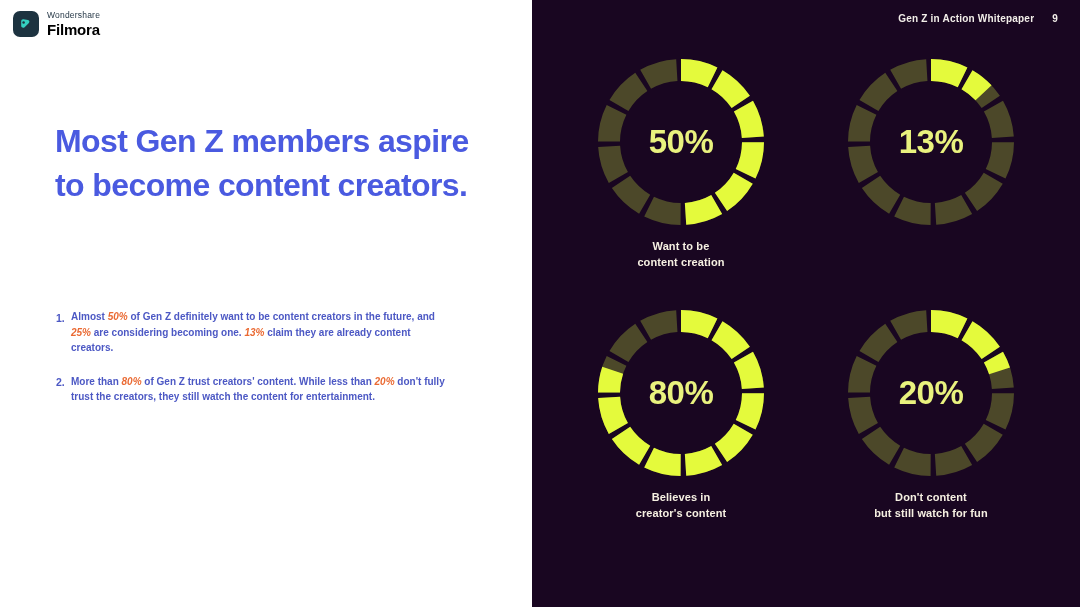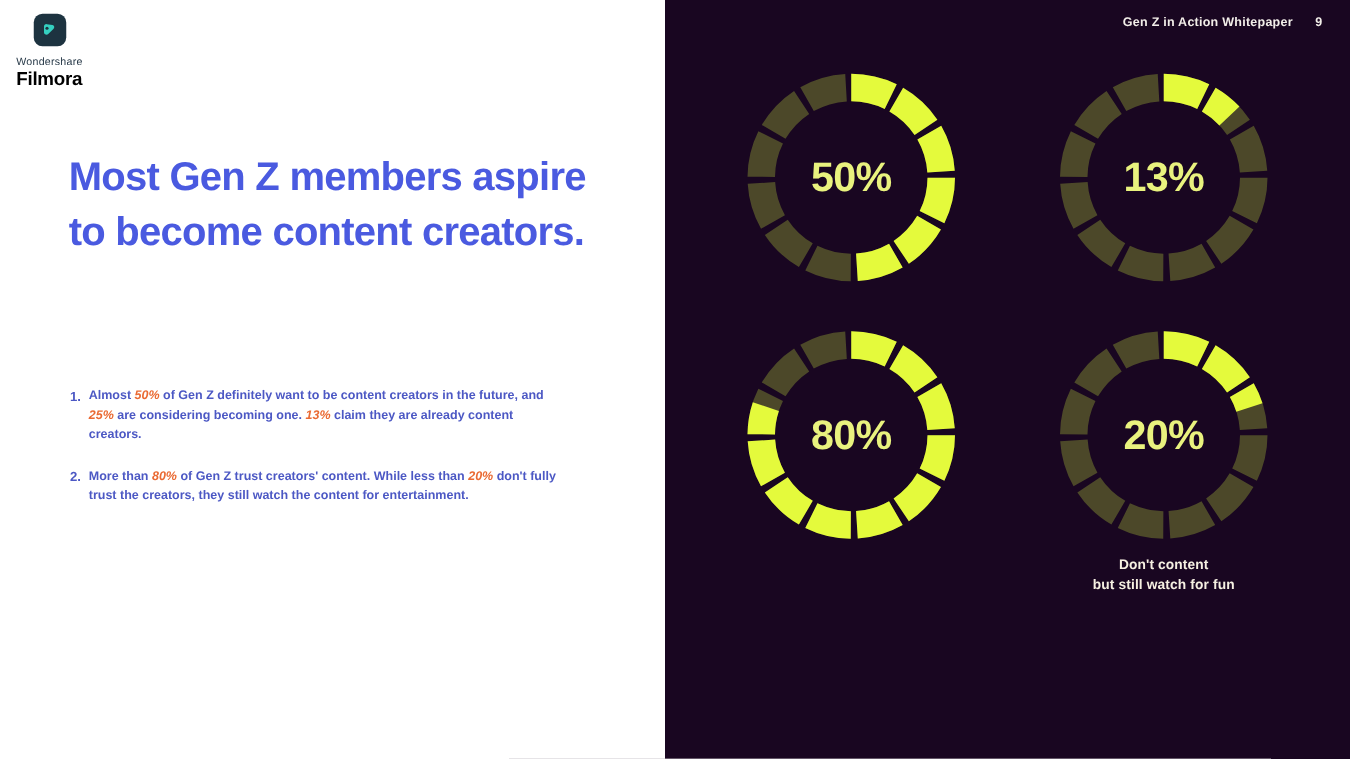--- a/index.html
+++ b/index.html
@@ -9,21 +9,21 @@
     background:#ffffff;
     position:relative;
   }
   .slide { position:absolute; inset:0; display:flex; }
 
   
   .left {
     width:532px; height:607px; background:#ffffff;
     position:relative; flex:0 0 532px;
   }
-  .brand { position:absolute; left:13px; top:11px; display:flex; align-items:center; gap:8px;flex-direction:column; }
+  .brand { position:absolute; left:13px; top:11px; display:flex; align-items:center; gap:8px; }
   .brand-mark {
     width:26px; height:26px; border-radius:7px;
     background:#1d3340; display:flex; align-items:center; justify-content:center;
   }
   .brand-text { display:flex; flex-direction:column; line-height:1; }
   .brand-top { font-size:8.5px; color:#253746; letter-spacing:.2px; margin-bottom:2px; }
   .brand-bottom { font-size:15px; font-weight:bold; color:#000000; letter-spacing:-.2px; }
 
   .headline {
     position:absolute; left:55px; top:120px; width:440px;
@@ -127,20 +127,24 @@
               <circle cx="84" cy="84" r="72" fill="none" stroke="#4c4829" stroke-width="22" stroke-dasharray="32.69911184307752 419.6902302738527" stroke-dashoffset="-376.99111843077515"></circle>
               <circle cx="84" cy="84" r="72" fill="none" stroke="#4c4829" stroke-width="22" stroke-dasharray="32.69911184307752 419.6902302738527" stroke-dashoffset="-414.6902302738527"></circle>
               <circle cx="84" cy="84" r="72" fill="none" stroke="#e4fa3c" stroke-width="22" stroke-dasharray="32.69911184307752 419.6902302738527" stroke-dashoffset="0"></circle>
               <circle cx="84" cy="84" r="72" fill="none" stroke="#e4fa3c" stroke-width="22" stroke-dasharray="32.69911184307752 419.6902302738527" stroke-dashoffset="-37.69911184307752"></circle>
               <circle cx="84" cy="84" r="72" fill="none" stroke="#e4fa3c" stroke-width="22" stroke-dasharray="32.69911184307752 419.6902302738527" stroke-dashoffset="-75.39822368615503"></circle>
               <circle cx="84" cy="84" r="72" fill="none" stroke="#e4fa3c" stroke-width="22" stroke-dasharray="32.69911184307752 419.6902302738527" stroke-dashoffset="-113.09733552923255"></circle>
               <circle cx="84" cy="84" r="72" fill="none" stroke="#e4fa3c" stroke-width="22" stroke-dasharray="32.6991118430775 419.6902302738527" stroke-dashoffset="-150.79644737231007"></circle>
               <circle cx="84" cy="84" r="72" fill="none" stroke="#e4fa3c" stroke-width="22" stroke-dasharray="32.6991118430775 419.6902302738527" stroke-dashoffset="-188.49555921538757"></circle>
             </svg>
             <div class="donut-label">50%</div>
+          </div>
+          <div class="cap">
+            <div>Want to be</div>
+            <div>content creation</div>
           </div>
         </div>
         <div class="chart-cell">
           <div class="donut-wrap">
             <svg viewBox="0 0 168 168">
               <circle cx="84" cy="84" r="72" fill="none" stroke="#4c4829" stroke-width="22" stroke-dasharray="32.69911184307752 419.6902302738527" stroke-dashoffset="0"></circle>
               <circle cx="84" cy="84" r="72" fill="none" stroke="#4c4829" stroke-width="22" stroke-dasharray="32.69911184307752 419.6902302738527" stroke-dashoffset="-37.69911184307752"></circle>
               <circle cx="84" cy="84" r="72" fill="none" stroke="#4c4829" stroke-width="22" stroke-dasharray="32.69911184307752 419.6902302738527" stroke-dashoffset="-75.39822368615503"></circle>
               <circle cx="84" cy="84" r="72" fill="none" stroke="#4c4829" stroke-width="22" stroke-dasharray="32.69911184307752 419.6902302738527" stroke-dashoffset="-113.09733552923255"></circle>
               <circle cx="84" cy="84" r="72" fill="none" stroke="#4c4829" stroke-width="22" stroke-dasharray="32.69911184307752 419.6902302738527" stroke-dashoffset="-150.79644737231007"></circle>
@@ -178,20 +182,24 @@
               <circle cx="84" cy="84" r="72" fill="none" stroke="#e4fa3c" stroke-width="22" stroke-dasharray="32.69911184307752 419.6902302738527" stroke-dashoffset="-113.09733552923255"></circle>
               <circle cx="84" cy="84" r="72" fill="none" stroke="#e4fa3c" stroke-width="22" stroke-dasharray="32.6991118430775 419.6902302738527" stroke-dashoffset="-150.79644737231007"></circle>
               <circle cx="84" cy="84" r="72" fill="none" stroke="#e4fa3c" stroke-width="22" stroke-dasharray="32.6991118430775 419.6902302738527" stroke-dashoffset="-188.49555921538757"></circle>
               <circle cx="84" cy="84" r="72" fill="none" stroke="#e4fa3c" stroke-width="22" stroke-dasharray="32.69911184307753 419.69023027385265" stroke-dashoffset="-226.1946710584651"></circle>
               <circle cx="84" cy="84" r="72" fill="none" stroke="#e4fa3c" stroke-width="22" stroke-dasharray="32.6991118430775 419.6902302738527" stroke-dashoffset="-263.89378290154264"></circle>
               <circle cx="84" cy="84" r="72" fill="none" stroke="#e4fa3c" stroke-width="22" stroke-dasharray="32.6991118430775 419.6902302738527" stroke-dashoffset="-301.59289474462014"></circle>
               <circle cx="84" cy="84" r="72" fill="none" stroke="#e4fa3c" stroke-width="22" stroke-dasharray="22.619467105846525 429.7698750110837" stroke-dashoffset="-339.29200658769764"></circle>
             </svg>
             <div class="donut-label">80%</div>
           </div>
+          <div class="cap">
+            <div>Believes in</div>
+            <div>creator's content</div>
+          </div>
         </div>
         <div class="chart-cell">
           <div class="donut-wrap">
             <svg viewBox="0 0 168 168">
               <circle cx="84" cy="84" r="72" fill="none" stroke="#4c4829" stroke-width="22" stroke-dasharray="32.69911184307752 419.6902302738527" stroke-dashoffset="0"></circle>
               <circle cx="84" cy="84" r="72" fill="none" stroke="#4c4829" stroke-width="22" stroke-dasharray="32.69911184307752 419.6902302738527" stroke-dashoffset="-37.69911184307752"></circle>
               <circle cx="84" cy="84" r="72" fill="none" stroke="#4c4829" stroke-width="22" stroke-dasharray="32.69911184307752 419.6902302738527" stroke-dashoffset="-75.39822368615503"></circle>
               <circle cx="84" cy="84" r="72" fill="none" stroke="#4c4829" stroke-width="22" stroke-dasharray="32.69911184307752 419.6902302738527" stroke-dashoffset="-113.09733552923255"></circle>
               <circle cx="84" cy="84" r="72" fill="none" stroke="#4c4829" stroke-width="22" stroke-dasharray="32.69911184307752 419.6902302738527" stroke-dashoffset="-150.79644737231007"></circle>
               <circle cx="84" cy="84" r="72" fill="none" stroke="#4c4829" stroke-width="22" stroke-dasharray="32.69911184307752 419.6902302738527" stroke-dashoffset="-188.49555921538757"></circle>

